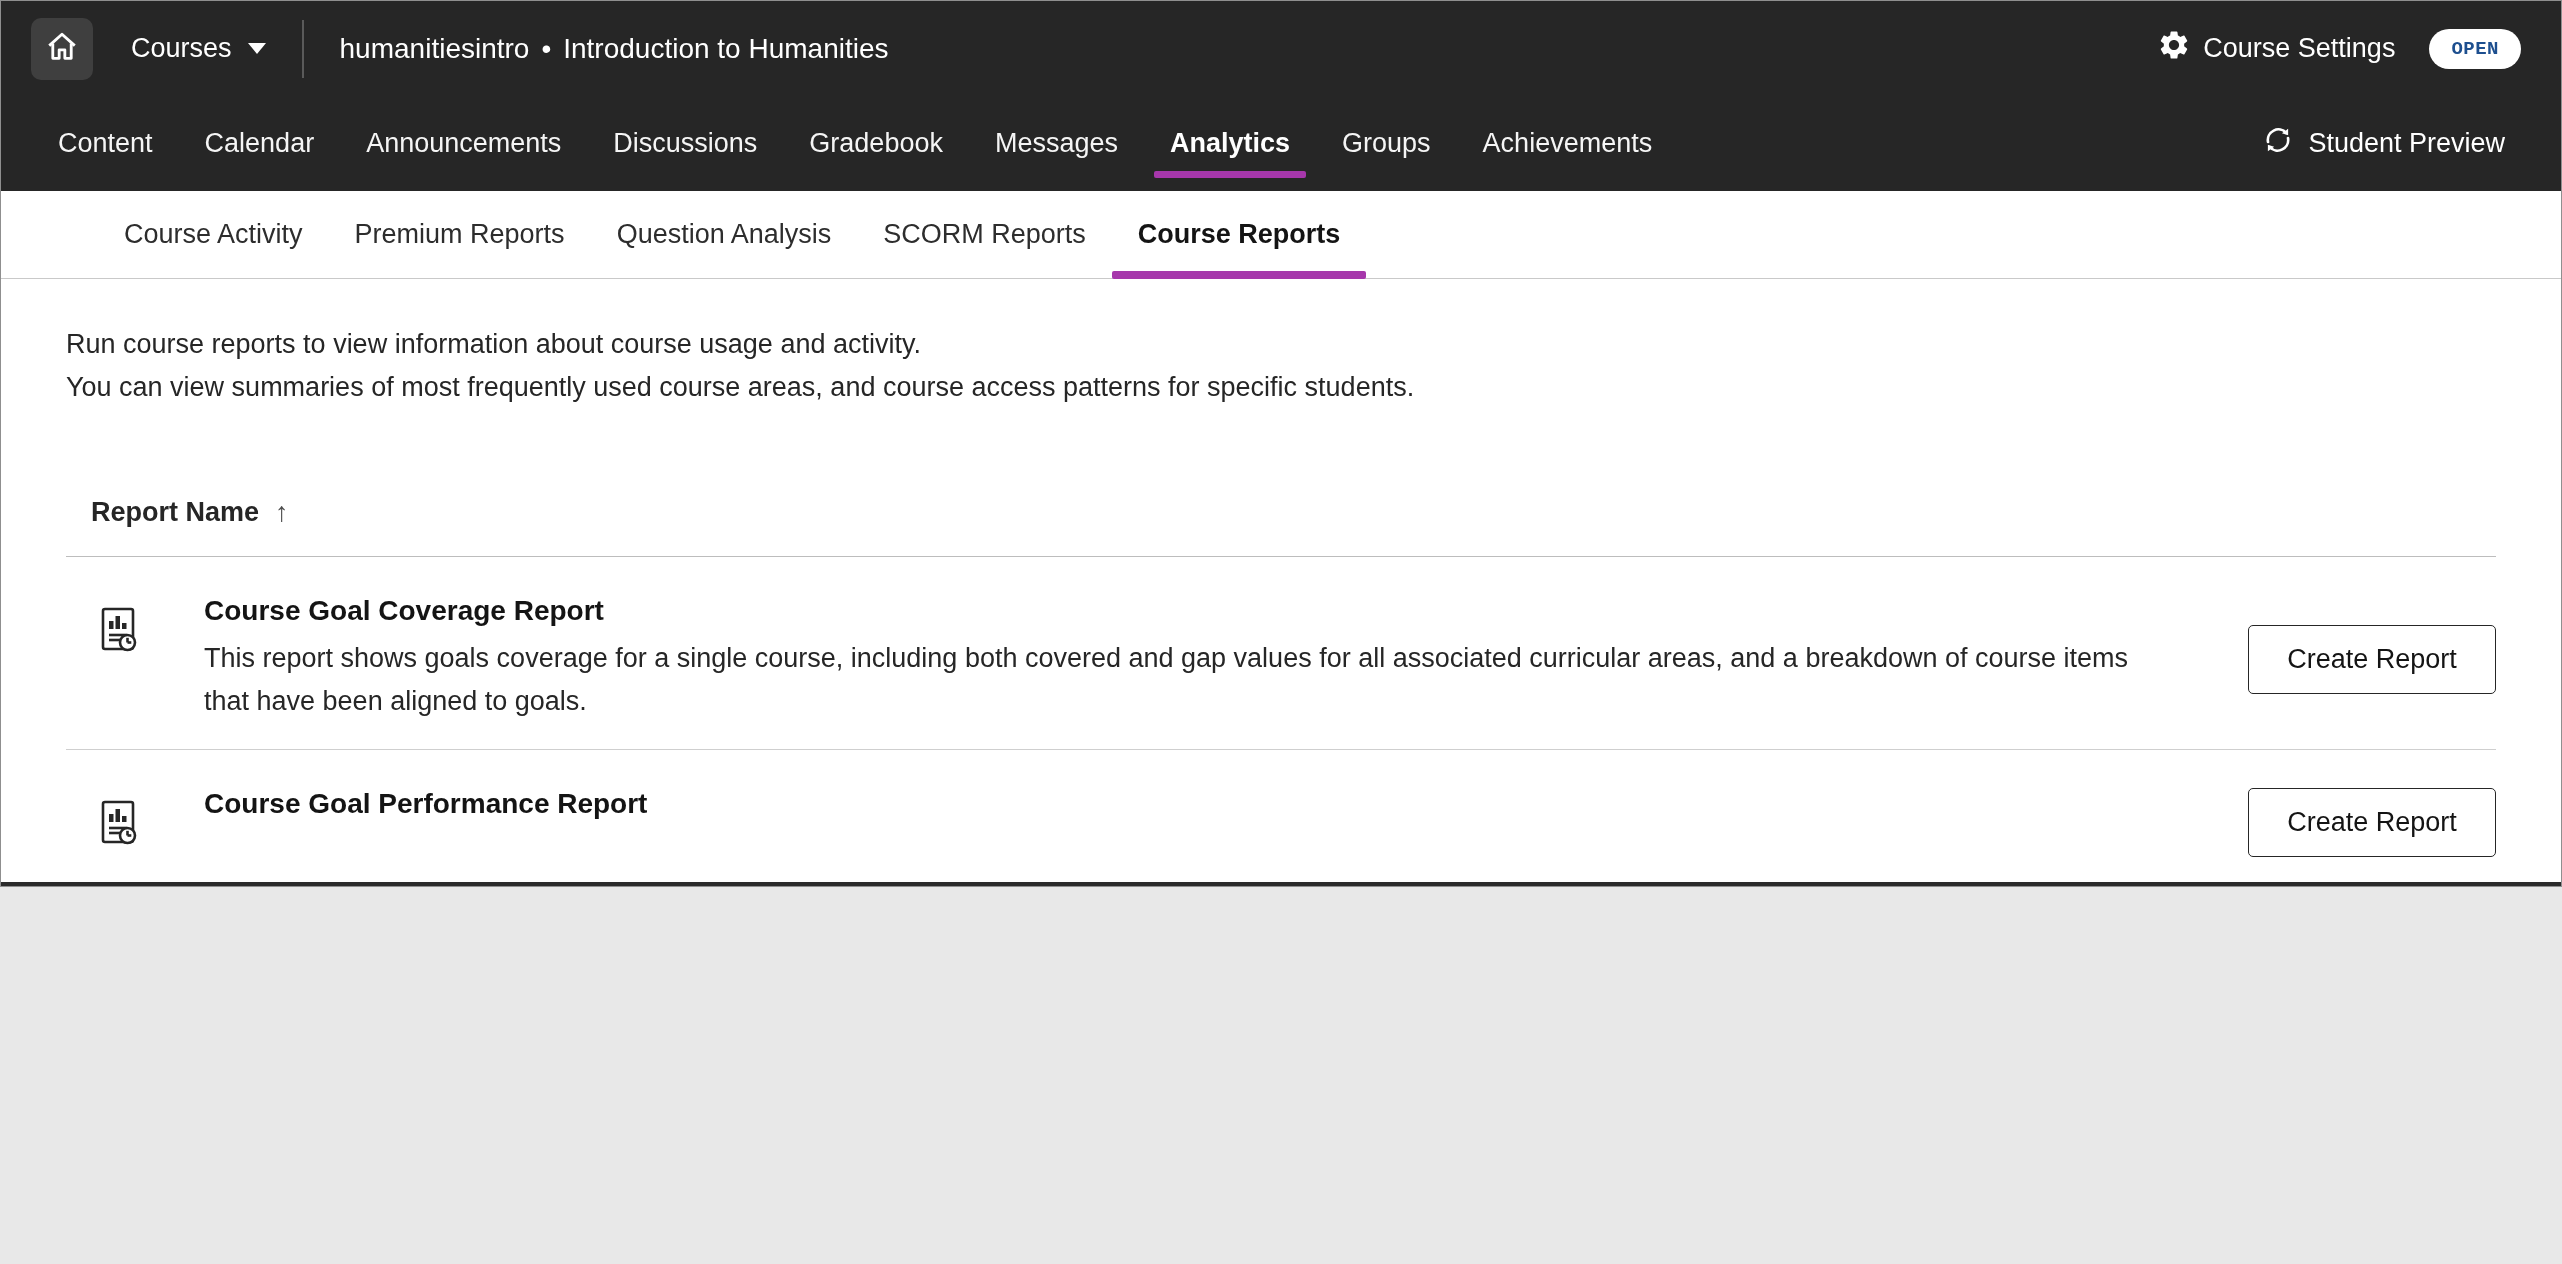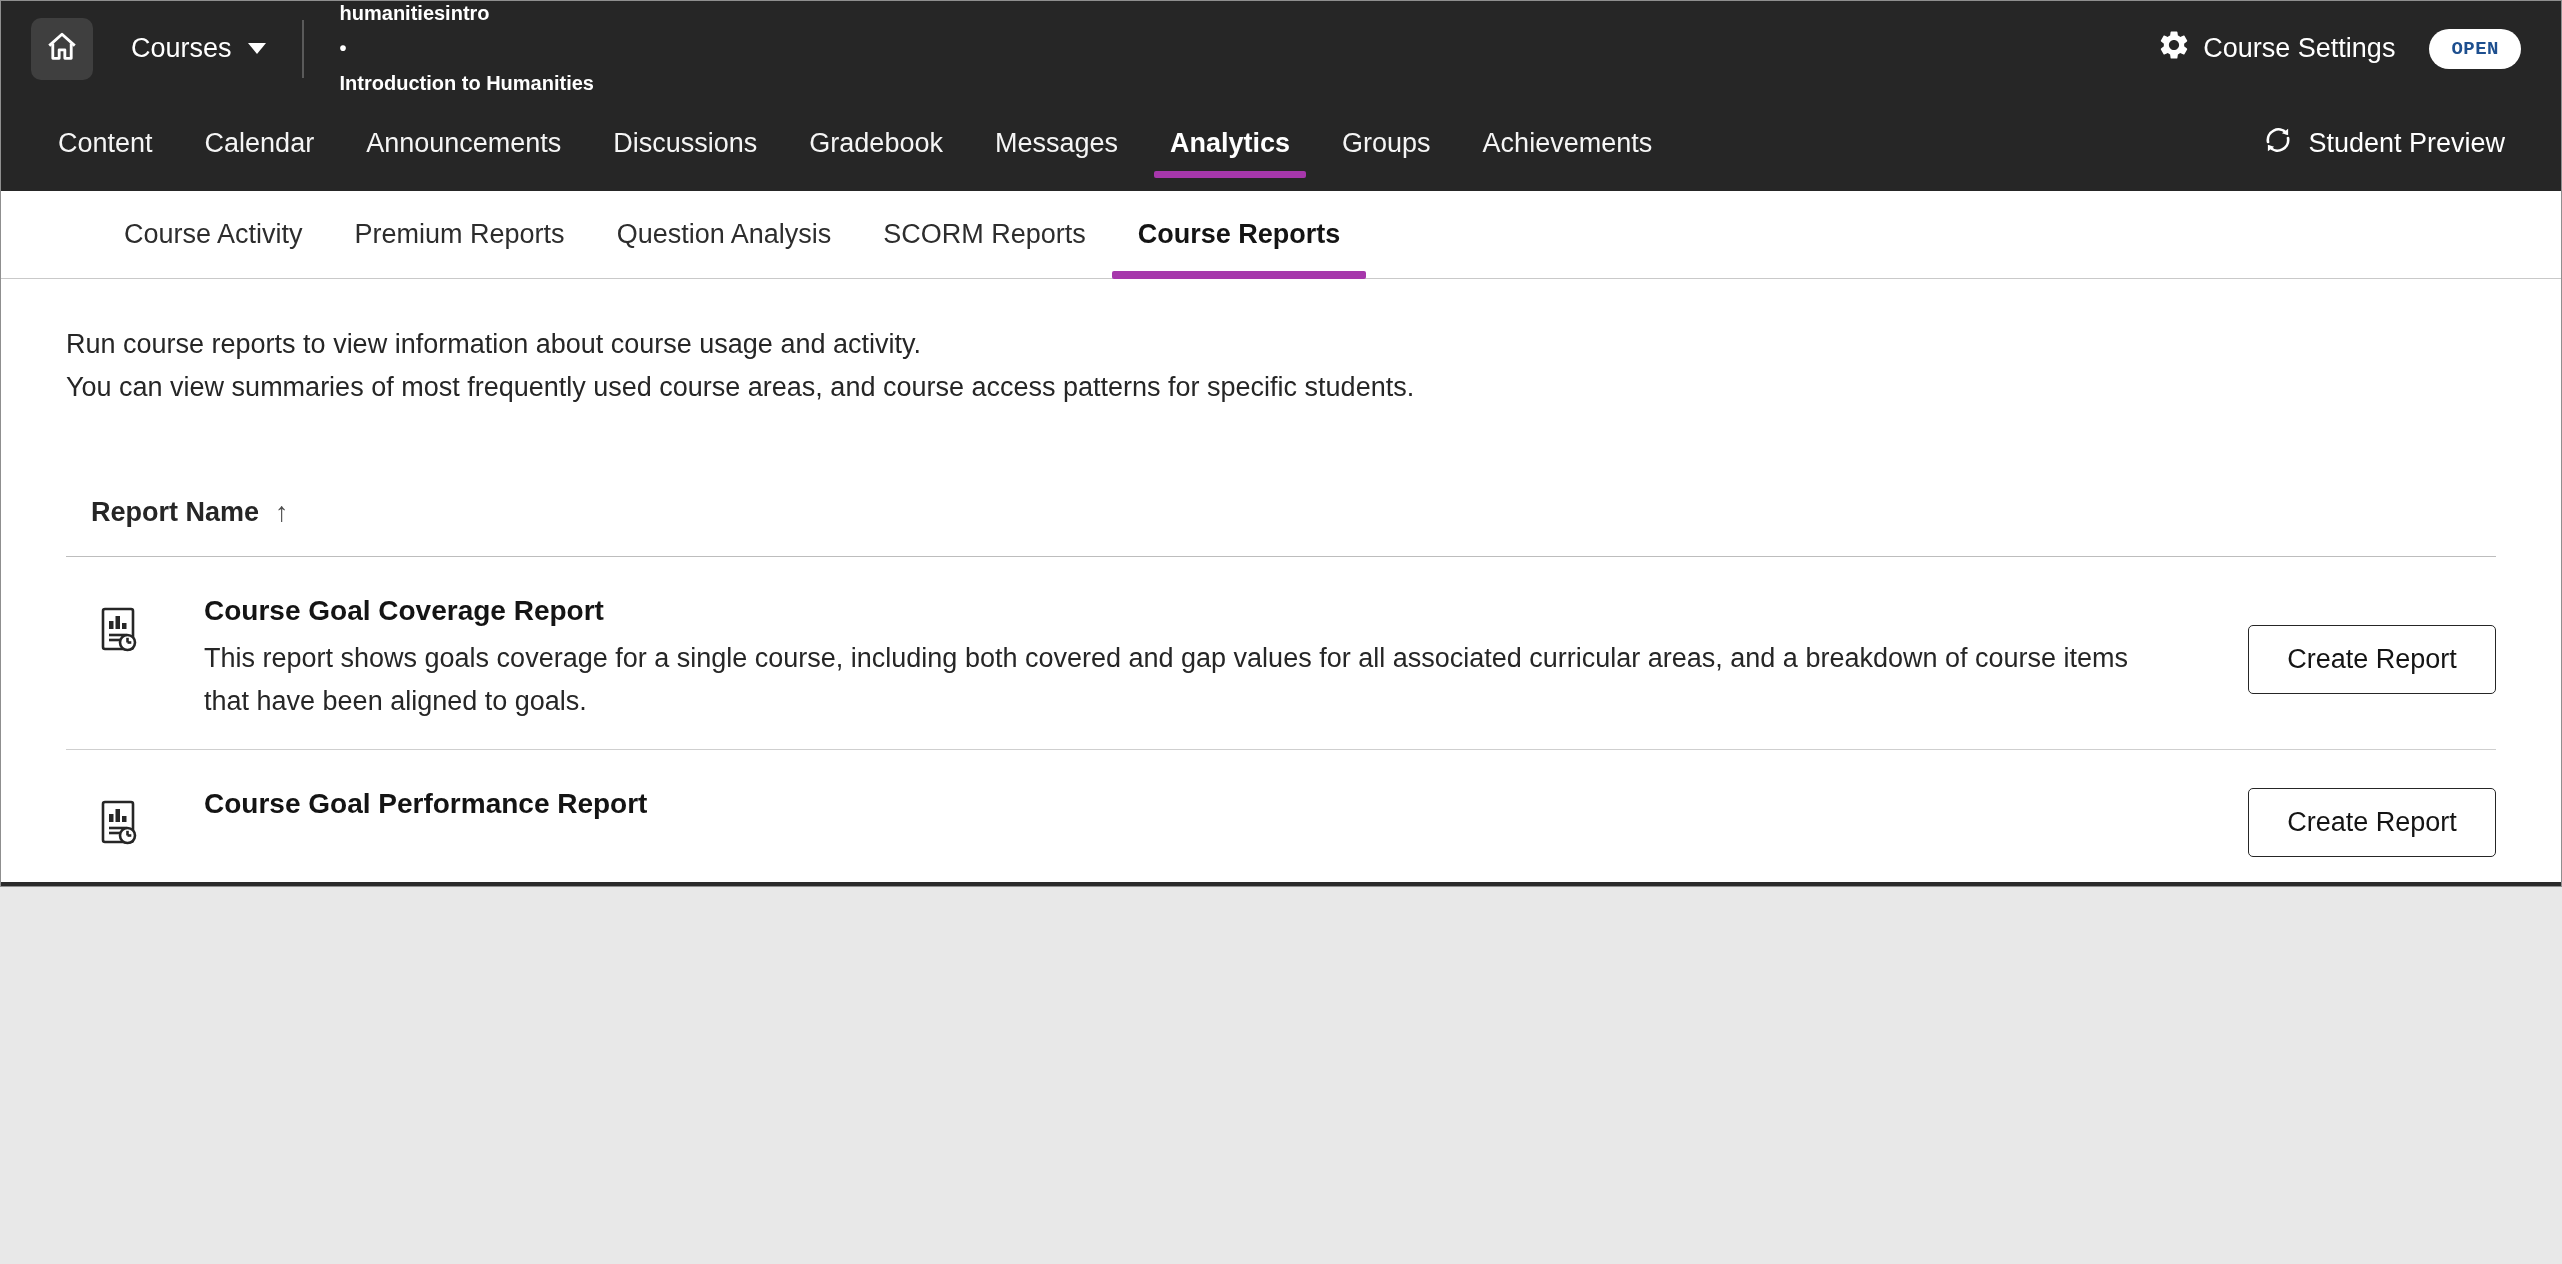--- a/index.html
+++ b/index.html
@@ -35,21 +35,21 @@
   .caret-down {
     width:0; height:0;
     border-left:9px solid transparent;
     border-right:9px solid transparent;
     border-top:11px solid #ffffff;
   }
   .topbar-divider {
     width:2px; height:58px; background:#5a5a5a;
     margin:0 36px;
   }
-  .course-title { font-size:20px; font-weight:bold; display:flex; gap:12px; white-space:nowrap;flex-direction:column; }
+  .course-title { font-size:28px; font-weight:normal; display:flex; gap:12px; white-space:nowrap; }
   .topbar-spacer { flex:1; }
   .course-settings {
     display:flex; align-items:center; gap:12px;
     font-size:27px; cursor:pointer; white-space:nowrap;
   }
   .open-badge {
     margin-left:34px;
     background:#ffffff; color:var(--open-badge-text, #1d4f8f);
     font-size:19px; font-weight:bold; letter-spacing:0.5px;
     padding:9px 22px; border-radius:999px;font-family:Liberation Mono, monospace;

